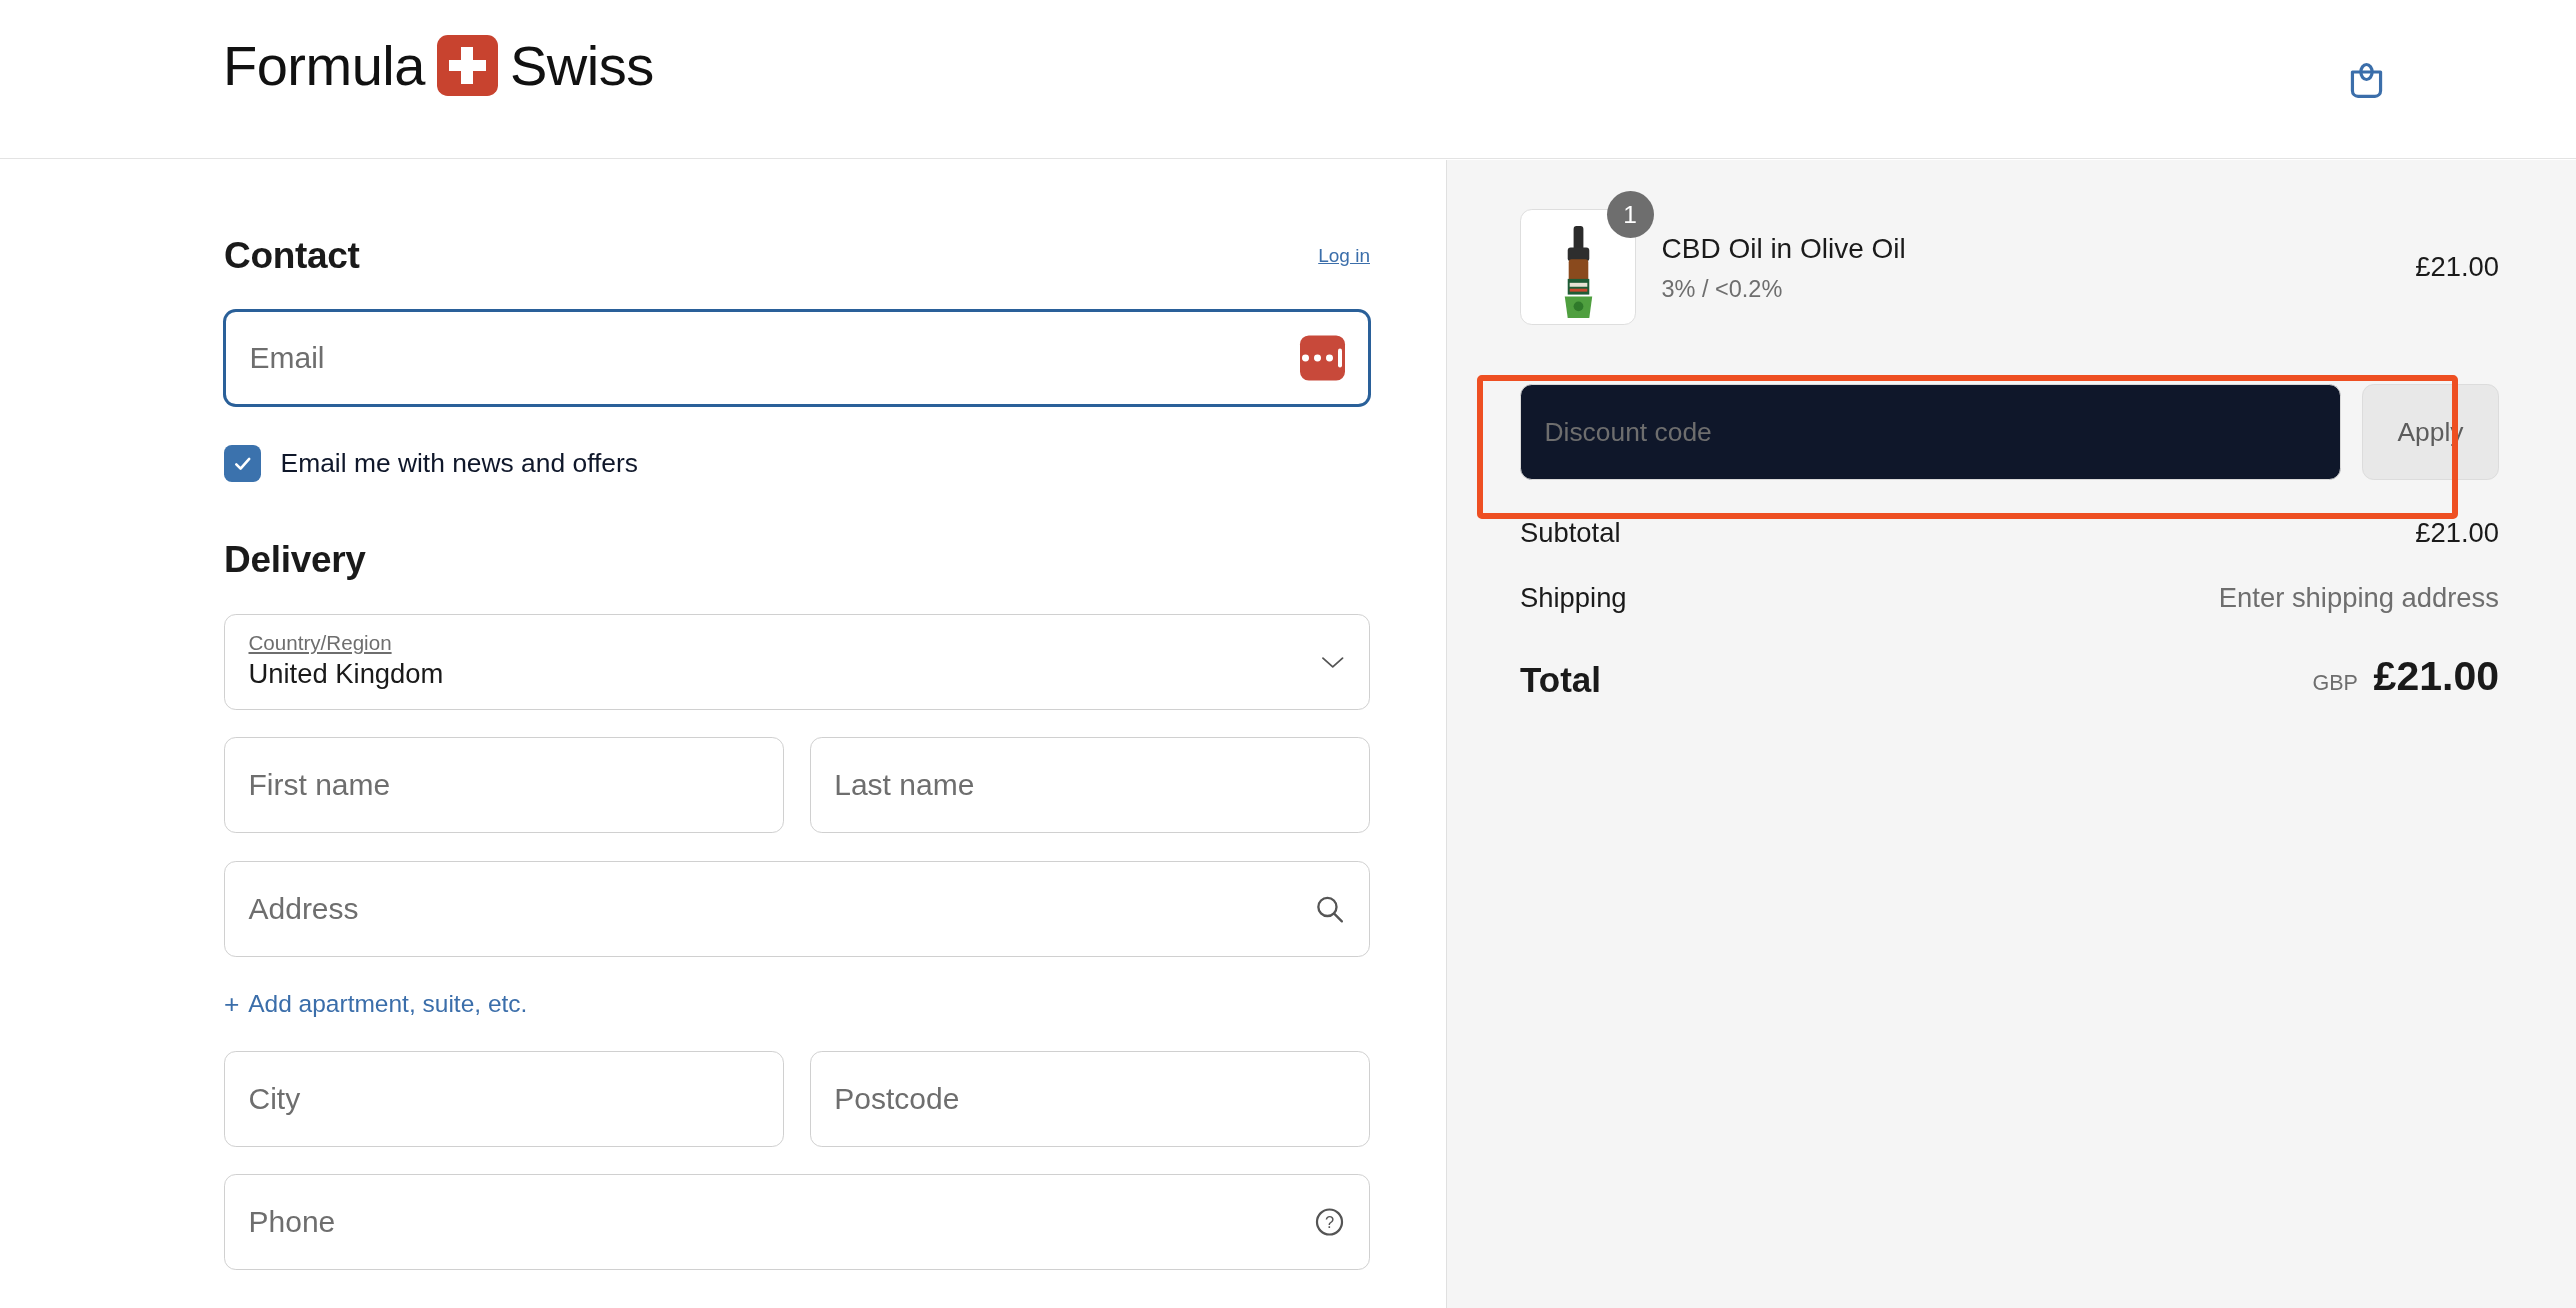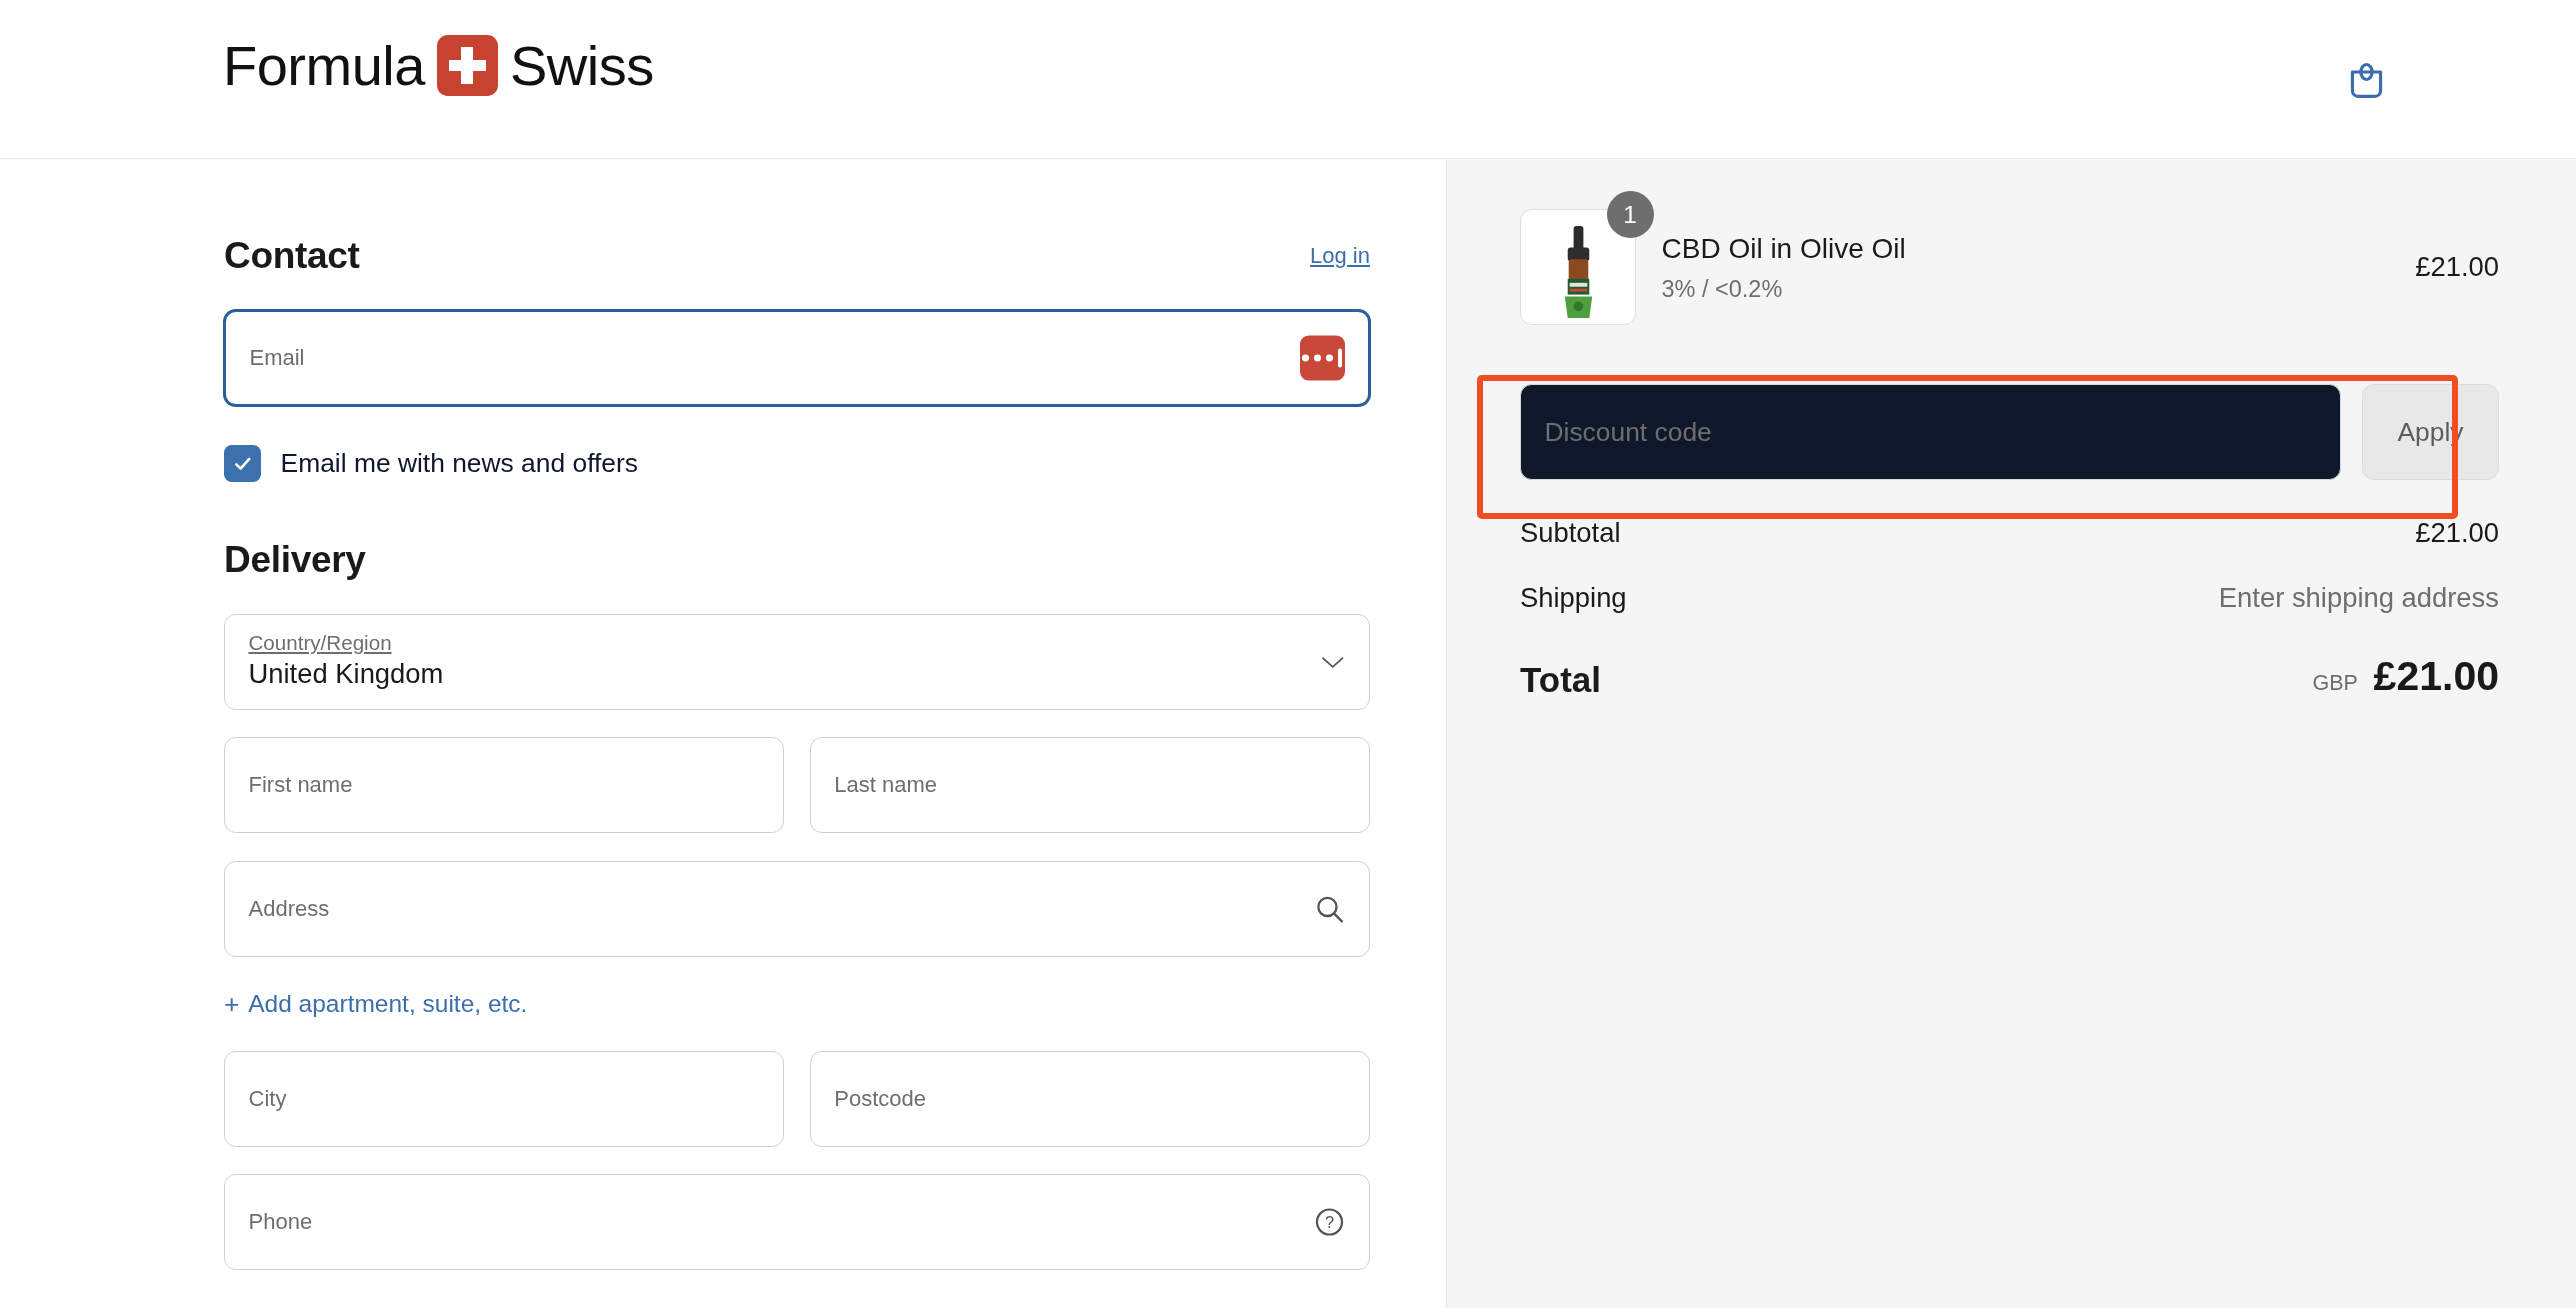--- a/index.html
+++ b/index.html
@@ -53,38 +53,38 @@
   }
   .form-inner { position: absolute; left: 224px; top: 0; width: 1146px; }
 
   .section-title {
     font-size: 37px; font-weight: 700; color: #1a1a1a;
     letter-spacing: -0.3px;
   }
   .row-between { display: flex; align-items: center; justify-content: space-between; }
 
   .link-blue {
-    color: #3b6eaa; font-size: 22px; text-decoration: underline;
+    color: #3b6eaa; font-size: 19px; text-decoration: underline;
     cursor: pointer;
   }
 
   .field {
     position: relative;
     width: 100%; height: 96px;
     border: 1px solid #d0d0d0; border-radius: 11.8px;
     background: #ffffff;
     display: flex; align-items: center;
   }
   .field.focused {
     border: 2.9px solid #2a6099;
     box-shadow: 0 0 0 1px #2a6099;
   }
   .field .ph {
     padding-left: 23.5px;
-    font-size: 22px; color: #6e6e6e;
+    font-size: 30px; color: #6e6e6e;
   }
   .field-floating { flex-direction: column; align-items: flex-start; justify-content: center; }
   .field-floating .flabel {
     padding-left: 23.5px; font-size: 20.6px; color: #6e6e6e; line-height: 1.2; text-decoration: underline;
   }
   .field-floating .fvalue {
     padding-left: 23.5px; font-size: 27.4px; color: #1a1a1a; line-height: 1.35;
   }
 
   .field-icon-right {

